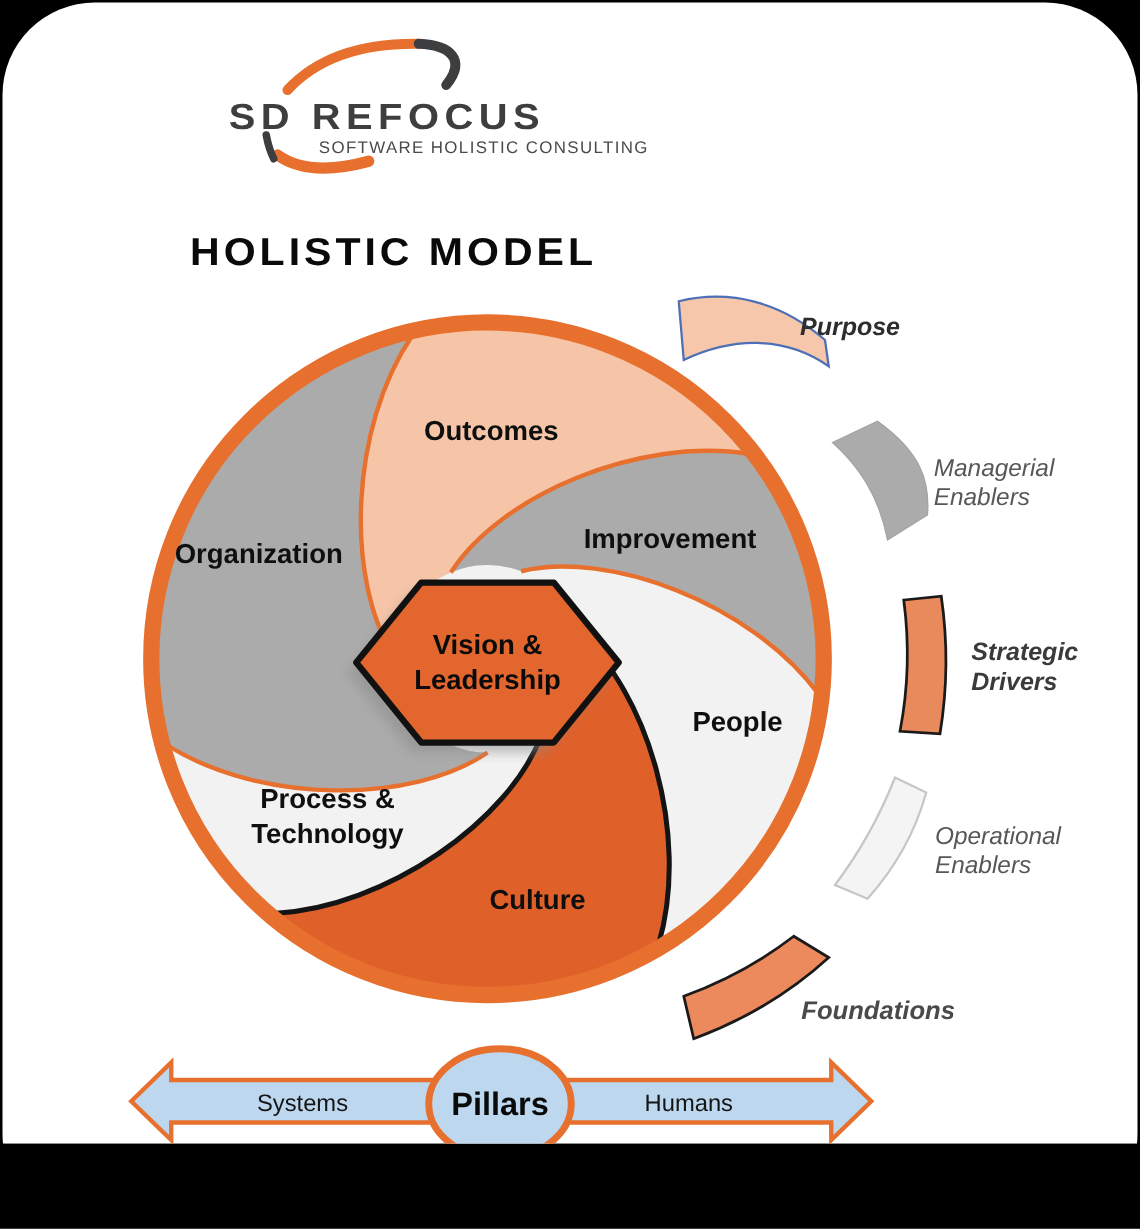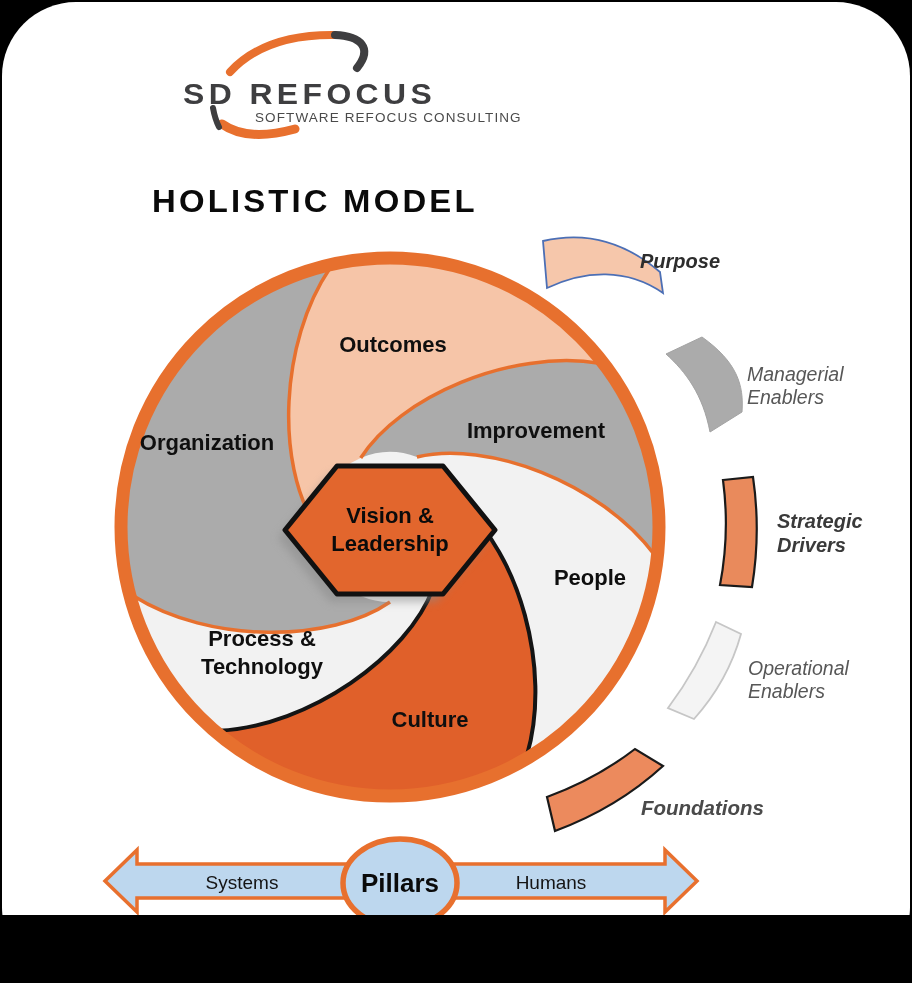--- a/index.html
+++ b/index.html
@@ -27,21 +27,21 @@
 <div class="stage">
   <div class="card"></div>
 
   <svg class="abs" style="left:175px;top:28px;" width="215" height="125" viewBox="0 0 215 125">
     <path d="M 55,44 Q 90,6 160,7" fill="none" stroke="#E8702E" stroke-width="8" stroke-linecap="round"></path>
     <path d="M 160,7 C 186,8 198,20 182,40" fill="none" stroke="#3e3e40" stroke-width="8" stroke-linecap="round"></path>
     <path d="M 47,96 Q 72,114 120,101" fill="none" stroke="#E8702E" stroke-width="9" stroke-linecap="round"></path>
     <path d="M 38,80 Q 40,91 44,99" fill="none" stroke="#3e3e40" stroke-width="6" stroke-linecap="round"></path>
   </svg>
   <div class="abs logo-title" style="left:183px;top:78px;">SD REFOCUS</div>
-  <div class="abs logo-sub" style="left:255px;top:110px;">SOFTWARE REFOCUS CONSULTING</div>
+  <div class="abs logo-sub" style="left:255px;top:110px;">SOFTWARE HOLISTIC CONSULTING</div>
 
   <div class="abs heading" style="left:152px;top:184px;">HOLISTIC MODEL</div>
 
   <svg class="abs" style="left:0;top:0;" width="912" height="983" viewBox="0 0 912 983">
     <defs>
       <filter id="soft" x="-40%" y="-40%" width="180%" height="180%">
         <feGaussianBlur stdDeviation="4.5"></feGaussianBlur>
       </filter>
     </defs>
 

